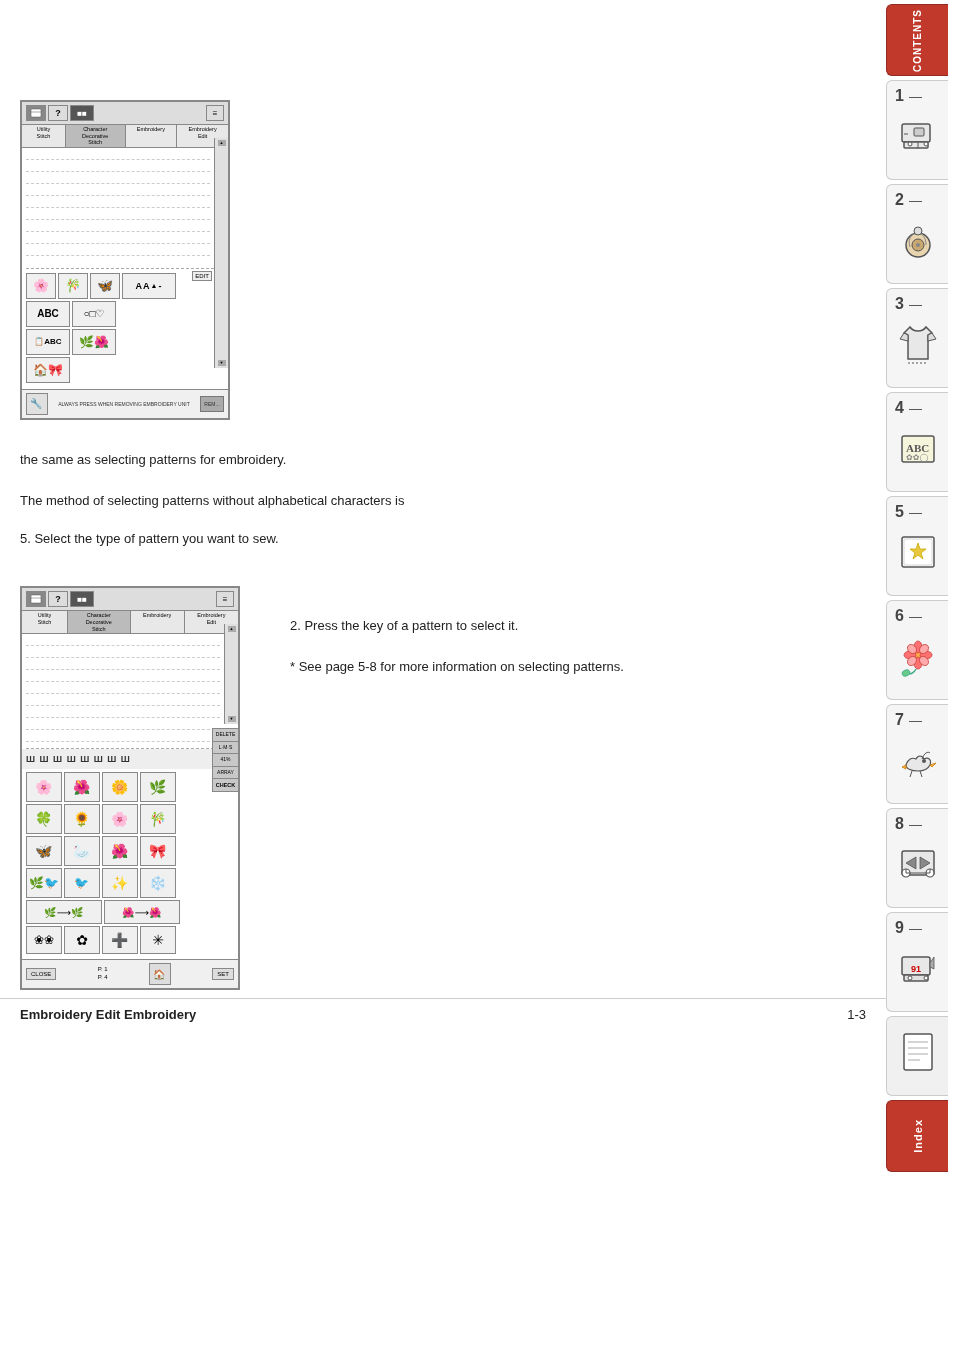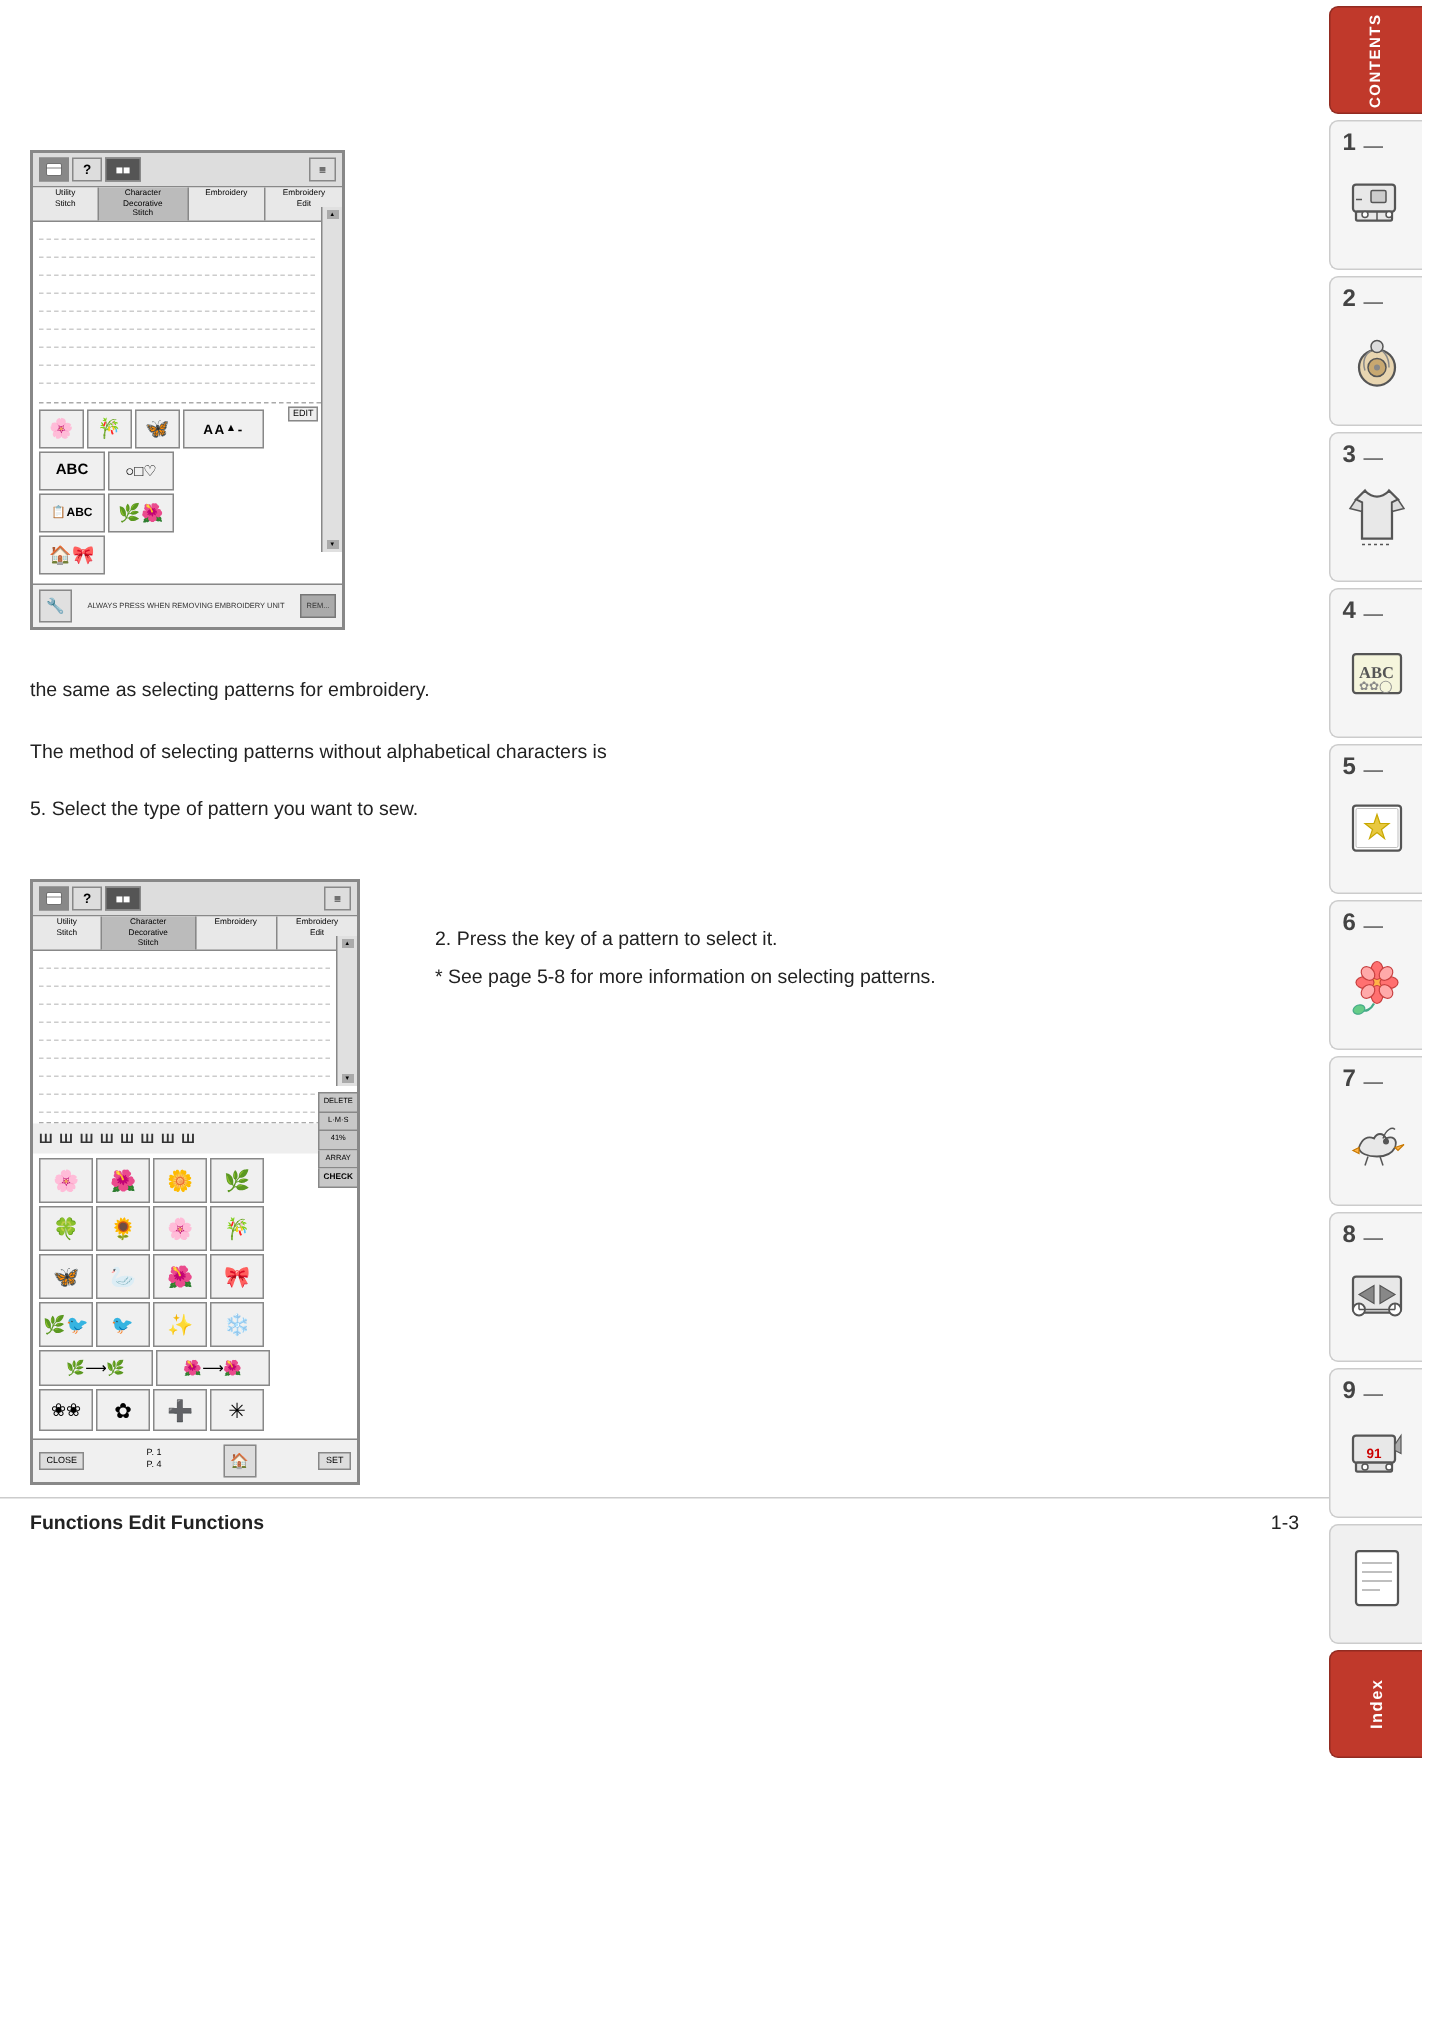--- a/index.html
+++ b/index.html
@@ -515,24 +515,24 @@
           <div style="padding:2px 4px; border:1px solid #888; background:#ddd; font-size:6px;">CLOSE</div>
           <div style="font-size:6px; text-align:center; line-height:1.3;">P. 1<br>P. 4</div>
           <div style="width:22px; height:22px; border:1px solid #888; background:#ddd; display:flex; align-items:center; justify-content:center; font-size:10px;">🏠</div>
           <div style="padding:2px 4px; border:1px solid #888; background:#ddd; font-size:6px;">SET</div>
         </div>
 
       </div>
     </div>
 
     <div class="bottom-text" style="padding-top:30px;">
-      <p style="font-size:13px; color:#222; margin-bottom:4px; line-height:1.6;">2.  Press the key of a pattern to select it.</p>
+      <p style="font-size:13px; color:#222; margin-bottom:20px; line-height:1.6;">2.  Press the key of a pattern to select it.</p>
       <p style="font-size:13px; color:#222; line-height:1.6;">*   See page 5-8 for more information on selecting patterns.</p>
     </div>
 
   </div>
 
   <div style="position:absolute; bottom:0; left:0; right:0; display:flex; justify-content:space-between; align-items:center; padding:8px 20px; border-top:1px solid #ccc;">
-    <span style="font-size:13px; font-weight:bold; color:#222;">Functions Edit Functions</span>
+    <span style="font-size:13px; font-weight:bold; color:#222;">Embroidery Edit Embroidery</span>
     <span style="font-size:13px; color:#222;">1-3</span>
   </div>
 
 </div>
 
 </body></html>

